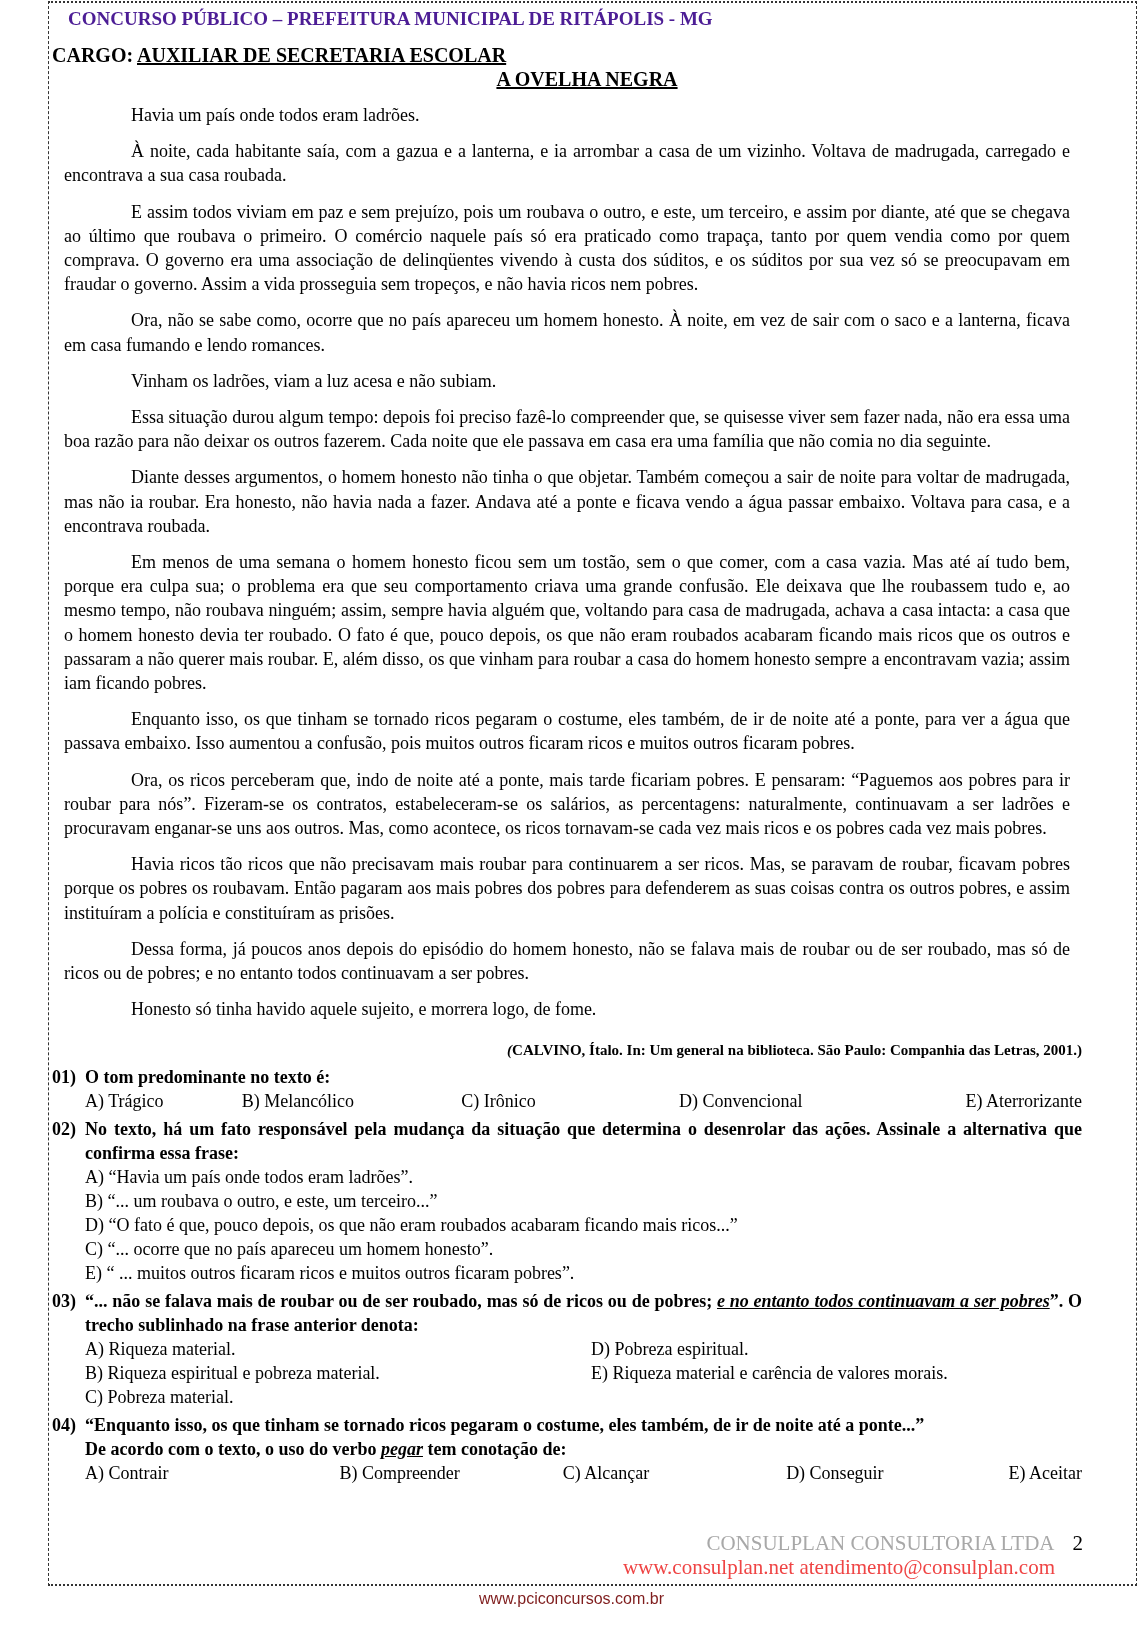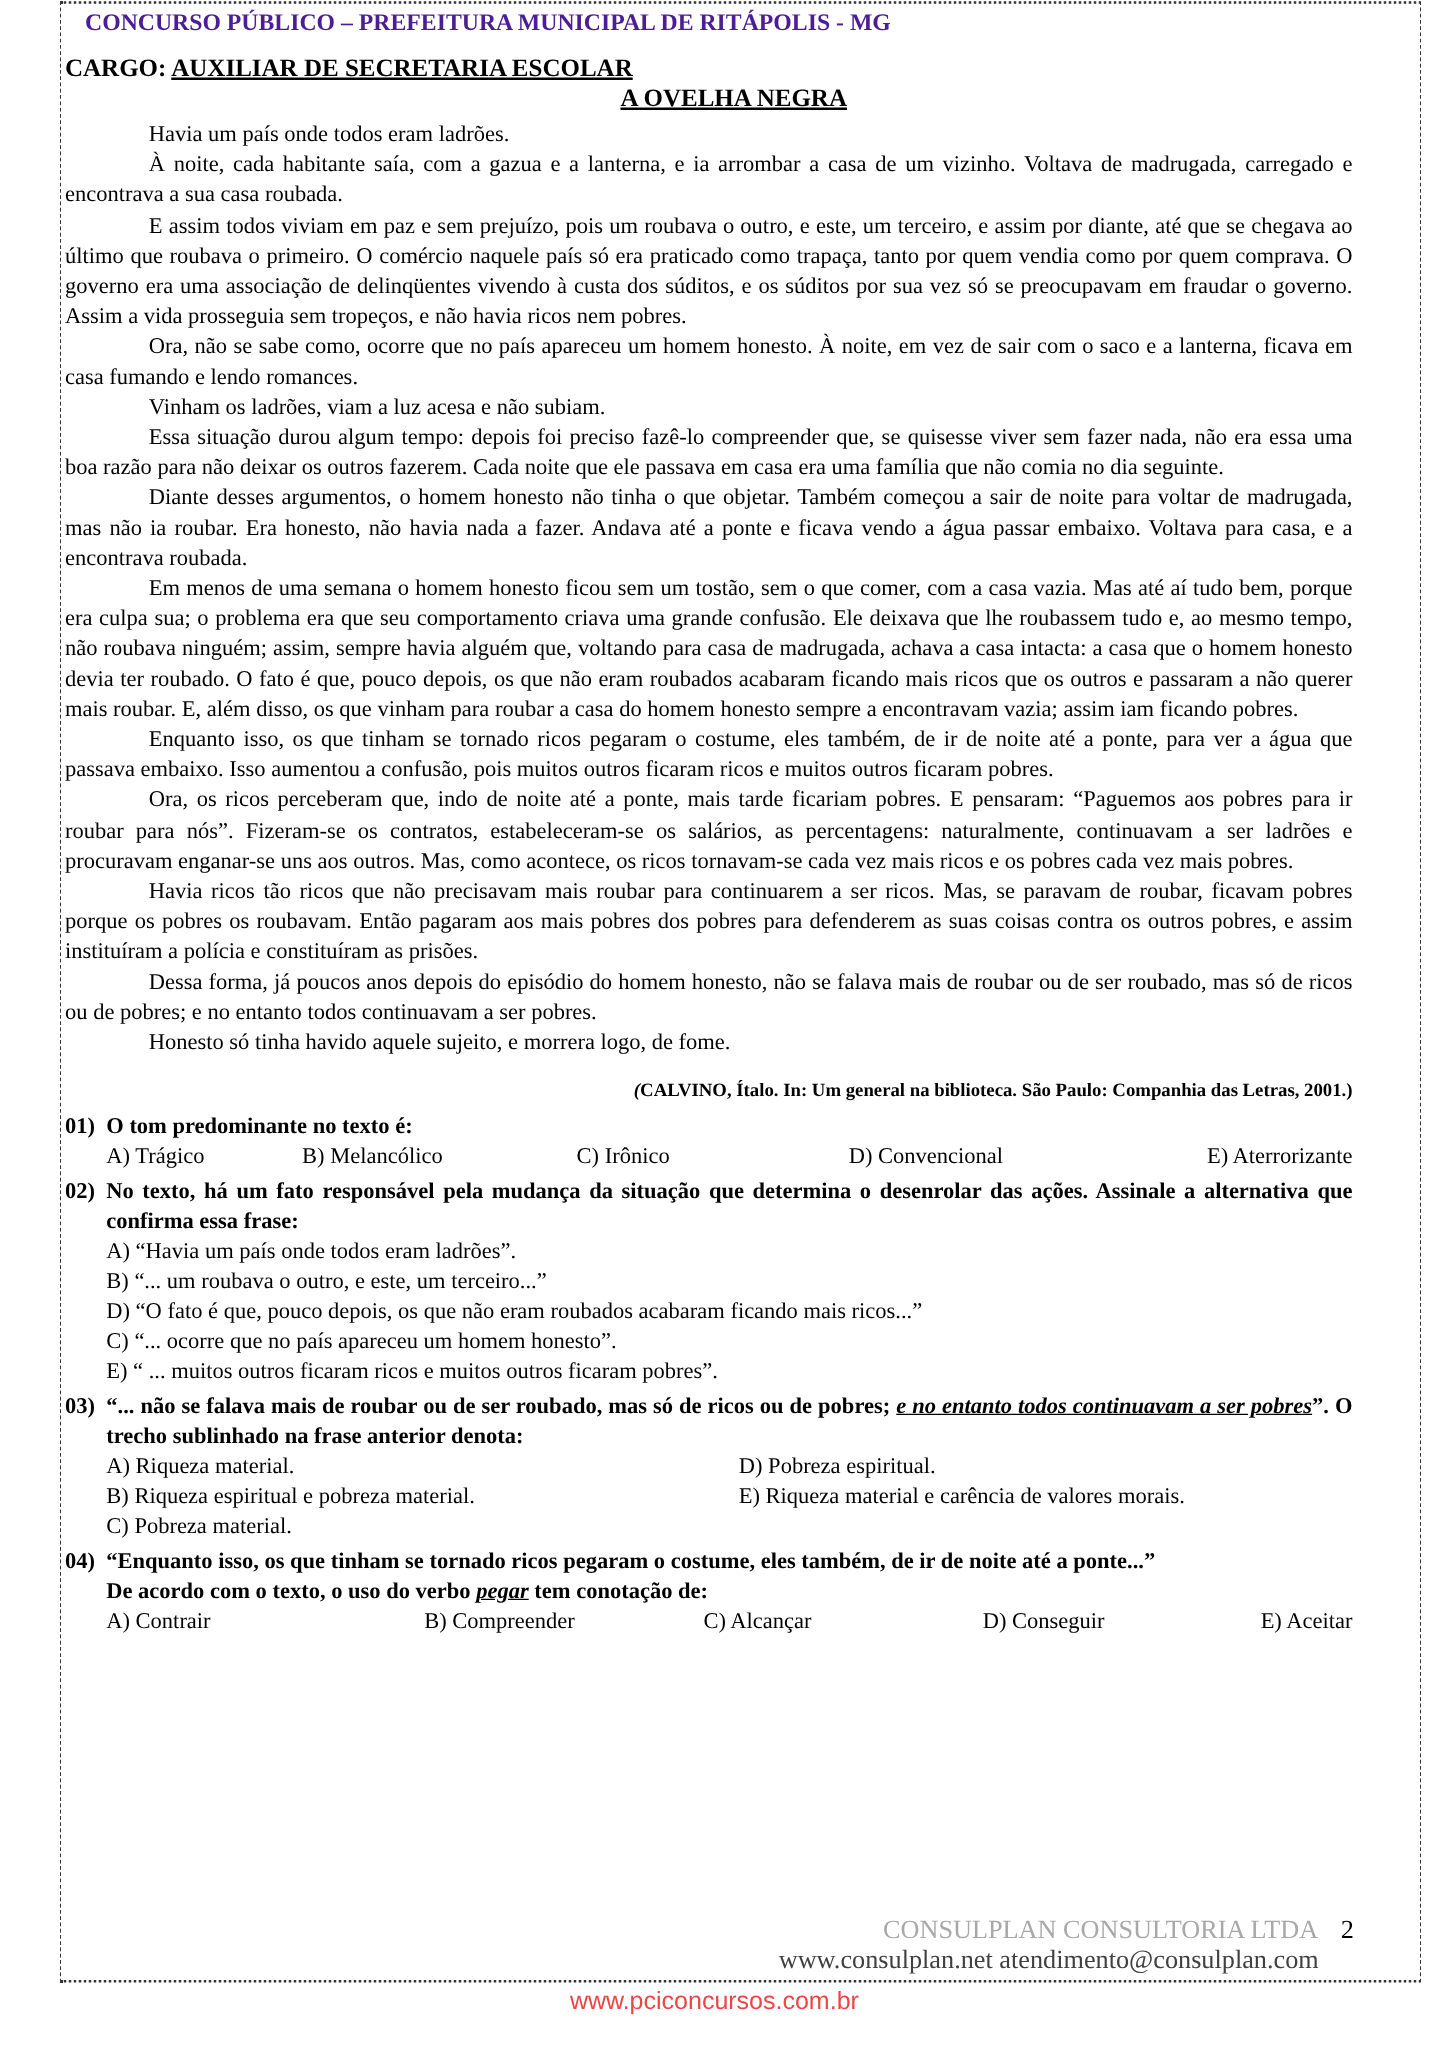--- a/index.html
+++ b/index.html
@@ -17,41 +17,41 @@
     .header-line {
       font-weight: bold; color: #4c1d95; font-size: 19px; margin: 6px 0 0 16px; line-height: 22px;
     }
     .cargo { font-weight: bold; font-size: 20px; margin-top: 13px; line-height: 24px; }
     .cargo .u { text-decoration: underline; text-align: center; }
     .title {
       font-weight: bold; font-size: 20px; text-align: center; text-decoration: underline;
       line-height: 24px; margin-left: 40px;
     }
     .text { font-size: 18px; line-height: 24.2px; text-align: justify; margin-top: 4px; }
-    .text p { margin: 0; text-indent: 67px; }
+    .text p { margin: 12px; text-indent: 67px; }
     .citation {
       font-weight: bold; font-size: 15px; text-align: right; line-height: 22px; margin-top: 17px;
     }
     .citation .paren { font-style: italic; }
     .q { margin-top: 4px; }
     .q-stem { font-weight: bold; font-size: 18px; line-height: 24px; padding-left: 33px; text-indent: -33px; text-align: justify; }
     .q-num { display: inline-block; width: 33px; text-indent: 0; }
     .q-stem .iu { font-style: italic; text-decoration: underline; }
     .opts { font-size: 18px; line-height: 24px; padding-left: 33px; }
     .opts-row { display: flex; justify-content: space-between; }
     .opts-row span { white-space: nowrap; }
     .grid2 { display: grid; grid-template-columns: 506px 1fr; }
     .footer-right {
       position: absolute; right: 60px; top: 1530px; text-align: center; color: #a8a8a8; font-size: 21px; line-height: 27px; font-family: Liberation Serif, serif;
     }
     .footer-right .pg { color: #000; margin-left: 18px; }
-    .footer-url { position: absolute; right: 88px; top: 1555px; color: #404040; font-size: 21px; }
+    .footer-url { position: absolute; right: 88px; top: 1555px; color: #ef4444; font-size: 21px; }
     .pci {
       position: absolute; top: 1590px; left: 0; width: 1143px; text-align: center;
-      font-family: "Liberation Sans", "DejaVu Sans", sans-serif; color: #ef4444; font-size: 20px;
+      font-family: "Liberation Sans", "DejaVu Sans", sans-serif; color: #7f1d1d; font-size: 16px;
     }
   </style>
 </head>
 <body>
 
 <div class="frame"></div>
 
 <div class="content">
   <div class="header-line">CONCURSO PÚBLICO – PREFEITURA MUNICIPAL DE RITÁPOLIS - MG</div>
 

